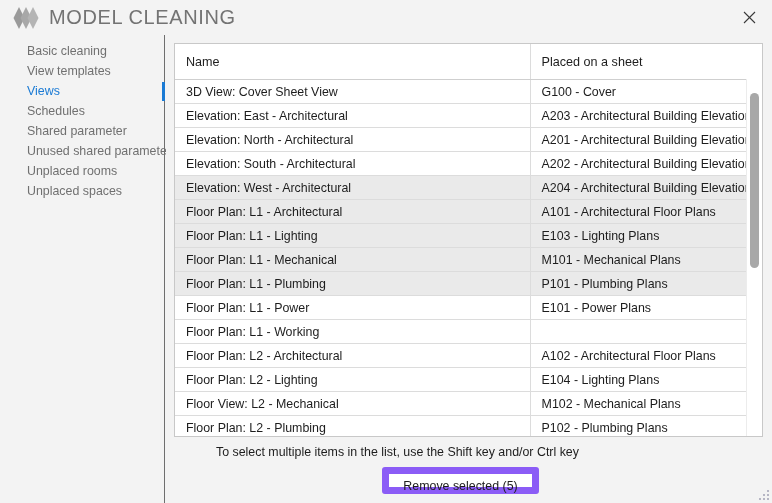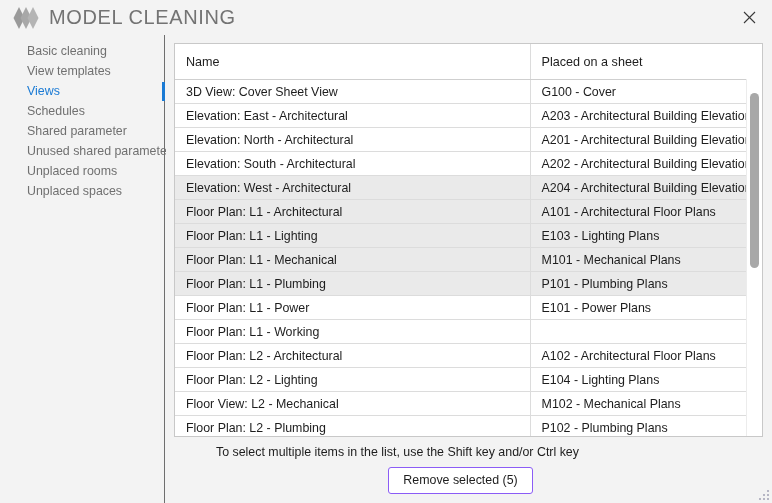--- a/index.html
+++ b/index.html
@@ -181,21 +181,21 @@
   }
   .btn {
     min-width: 126px;
     height: 27px;
     line-height: 25px;
     text-align: left;
     padding: 0 14px;
     font-size: 12.4px;
     color: #1d1d1d;
     background: #ffffff;
-    border: 1px solid #8b5cf6;
+    border: 7px solid #8b5cf6;
     border-radius: 3px;
     box-sizing: border-box;
     font-family: "Liberation Sans", sans-serif;
     cursor: default;
   }
 
   
   .grip {
     position: absolute;
     right: 3px;

